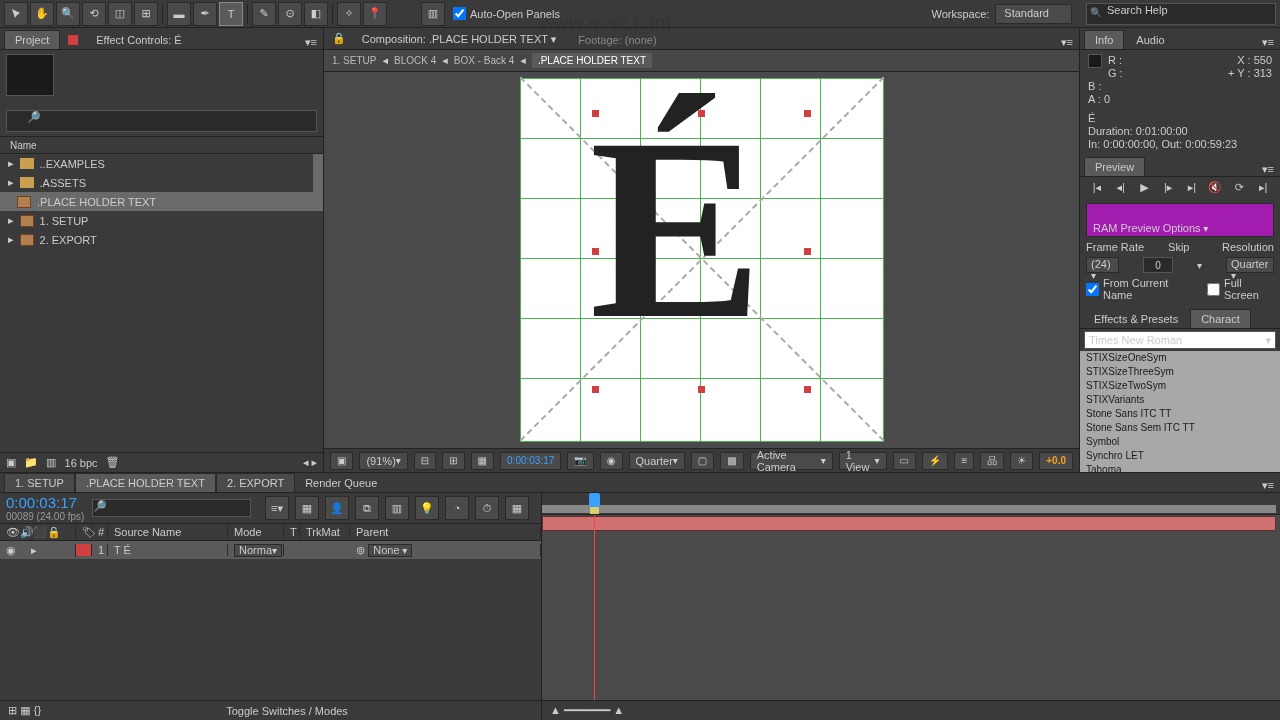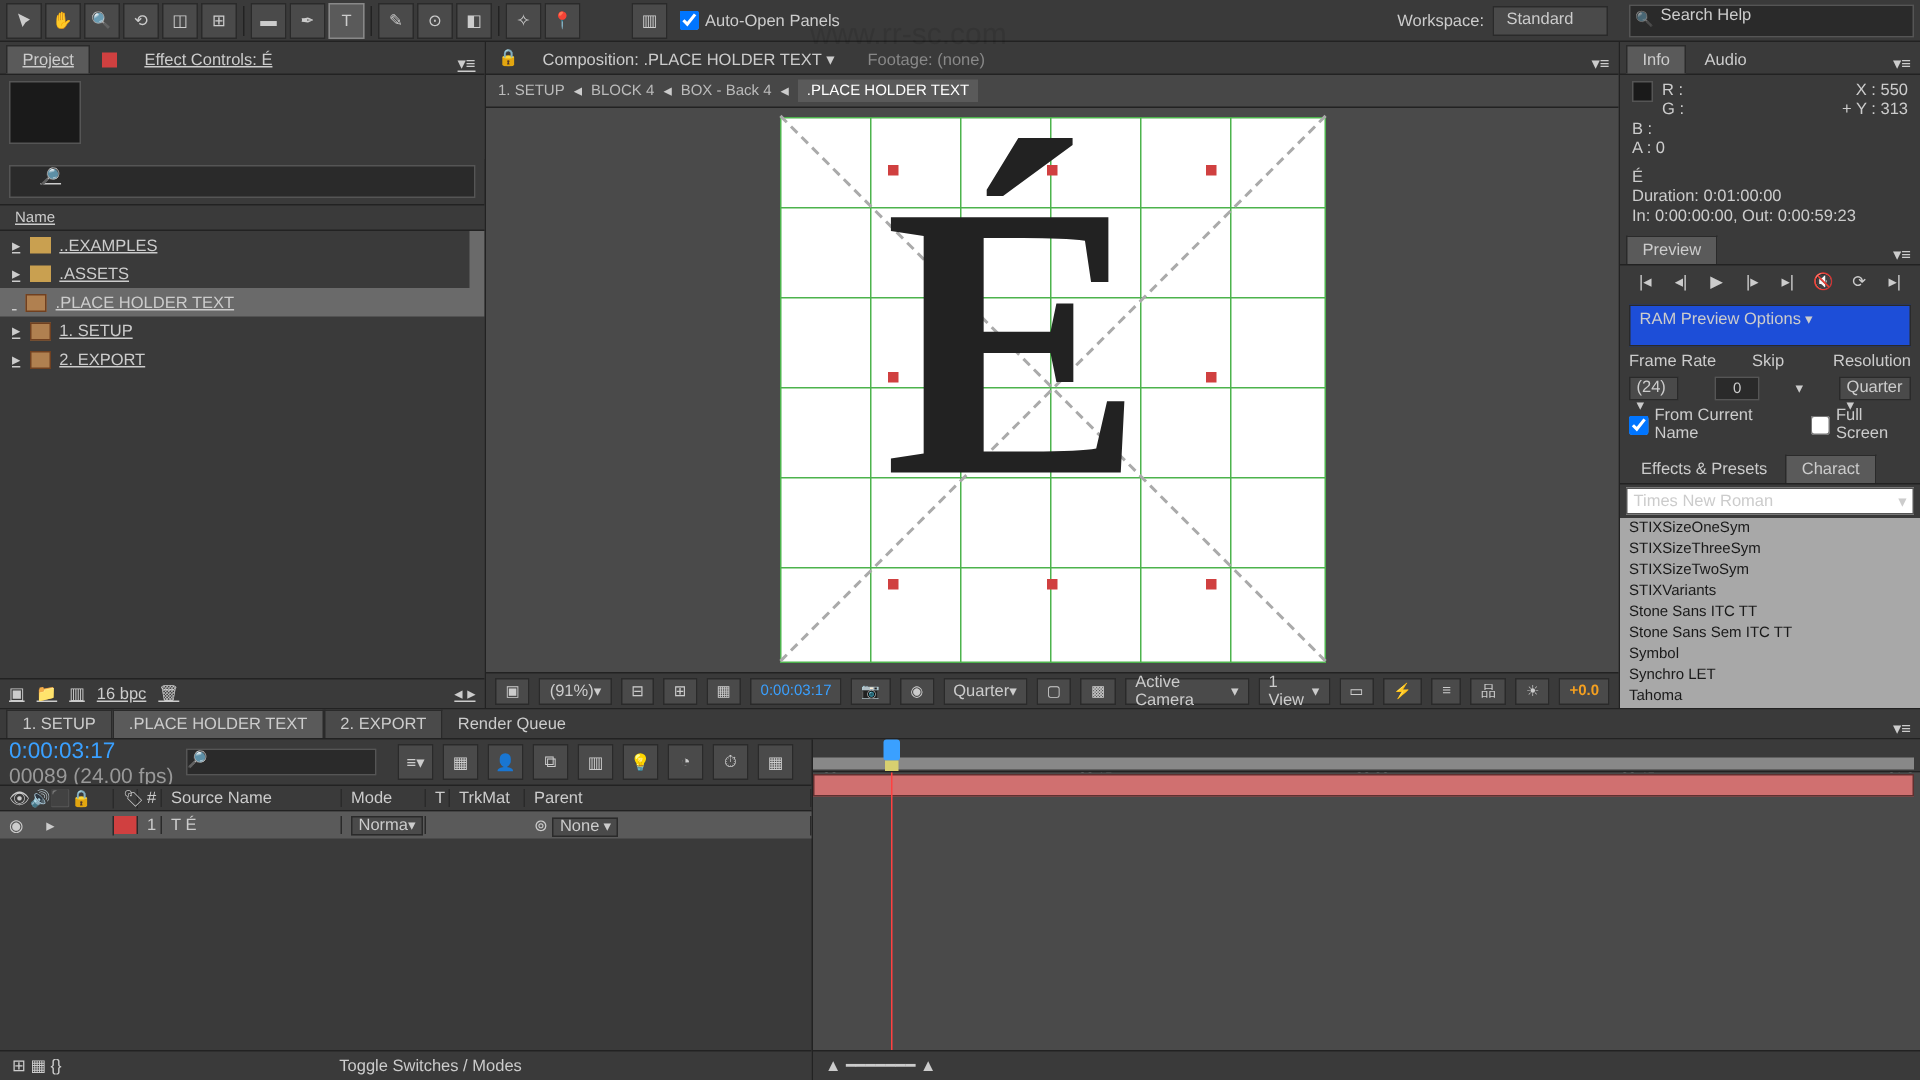--- a/index.html
+++ b/index.html
@@ -6,21 +6,21 @@
 body { background:#3a3a3a; width:1280px; height:720px; overflow:hidden; position:relative; }
 .toolbar { height:28px; background:#3a3a3a; border-bottom:1px solid #222; display:flex; align-items:center; padding:0 4px; gap:2px; }
 .tool-btn { width:24px; height:24px; background:#4a4a4a; border:1px solid #2a2a2a; display:flex; align-items:center; justify-content:center; cursor:pointer; }
 .tool-btn.active { background:#5a5a5a; border-color:#888; }
 .workspace-sel { margin-left:auto; display:flex; align-items:center; gap:6px; }
 .ws-drop { background:#4a4a4a; border:1px solid #2a2a2a; padding:2px 22px 2px 8px; height:20px; }
 .search-help { width:190px; height:22px; background:#2a2a2a; border:1px solid #555; padding:0 4px 0 20px; margin-left:8px; position:relative; }
 .search-help::before { content:"🔍"; position:absolute; left:3px; top:3px; font-size:10px; opacity:.6; }
 
 .main { display:flex; height:444px; }
-.left-pane { width:324px; border-right:1px solid #222; display:flex; flex-direction:column;text-decoration:underline; }
+.left-pane { width:324px; border-right:1px solid #222; display:flex; flex-direction:column; }
 .center-pane { flex:1; border-right:1px solid #222; display:flex; flex-direction:column; }
 .right-pane { width:200px; display:flex; flex-direction:column; }
 
 .panel-tabs { height:22px; background:#3a3a3a; display:flex; align-items:flex-end; border-bottom:1px solid #222; padding-left:4px; gap:2px; }
 .ptab { padding:3px 10px; background:#4a4a4a; border:1px solid #2a2a2a; border-bottom:none; cursor:pointer; font-size:11px; }
 .ptab.active { background:#5a5a5a; }
 .panel-menu { margin-left:auto; padding:0 6px; cursor:pointer; }
 
 .proj-head { padding:4px 6px; display:flex; gap:6px; background:#3a3a3a; height:56px; }
 .thumb { width:48px; height:42px; background:#1a1a1a; border:1px solid #555; }
@@ -44,38 +44,38 @@
 .glyph { position:absolute; left:70px; top:20px; font-size:260px; font-family:'Times New Roman',serif; color:#222; font-weight:bold; line-height:1; }
 .viewer-foot { height:24px; background:#3a3a3a; border-top:1px solid #222; display:flex; align-items:center; padding:0 6px; gap:6px; }
 .vf-btn { height:18px; padding:0 6px; background:#4a4a4a; border:1px solid #2a2a2a; display:flex; align-items:center; font-size:10px; cursor:pointer; }
 .vf-val { color:#f5a020;font-weight:bold; }
 
 .info-body { padding:4px 8px; font-size:10px; line-height:13px; }
 .info-body .row { display:flex; justify-content:space-between; }
 .swatch { width:14px; height:14px; background:#1a1a1a; border:1px solid #555; float:left; margin-right:6px; }
 .prev-ctrl { display:flex; gap:6px; padding:4px 8px; justify-content:center; }
 .pc-btn { width:18px; height:16px; cursor:pointer; text-align:center; }
-.ram-opt { margin:2px 6px; background:#1d4ed8; border:1px solid #2a2a2a; height:28px; padding:1px 6px; line-height:16px; font-size:10px; }
+.ram-opt { margin:2px 6px; background:#a21caf; border:1px solid #2a2a2a; height:18px; padding:16px 6px; line-height:16px; font-size:10px; }
 .ram-row { display:flex; gap:24px; padding:2px 6px; font-size:10px; align-items:center; }
 .ram-row input[type=text] { width:30px; height:16px; background:#2a2a2a; border:1px solid #555; color:#ccc; font-size:10px; text-align:center; }
 .ram-sel { background:#4a4a4a; border:1px solid #2a2a2a; height:16px; padding:0 4px; font-size:10px; }
 .chk { display:flex; align-items:center; gap:4px; padding:2px 6px; font-size:10px; }
 
 .font-sel { margin:2px 4px; height:18px; background:#fff; border:1px solid #555; color:#000; padding:0 4px; font-size:10px; display:flex; align-items:center; }
 .font-list { flex:1; background:#a8a8a8; overflow-y:auto; }
 .font-row { height:14px; padding:0 6px; font-size:10px; color:#1a1a1a; line-height:14px; cursor:pointer; }
 
 .bottom { height:248px; display:flex; flex-direction:column; border-top:1px solid #222; }
 .tl-tabs { height:20px; background:#3a3a3a; display:flex; align-items:flex-end; padding-left:4px; border-bottom:1px solid #222; }
 .tl-body { flex:1; display:flex; }
 .tl-left { width:542px; border-right:1px solid #222; display:flex; flex-direction:column; }
 .tl-right { flex:1; display:flex; flex-direction:column; position:relative; }
 .tl-time-row { height:30px; display:flex; align-items:center; padding:0 6px; gap:8px; }
 .timecode { color:#3aa0ff; font-size:15px; }
-.frames { color:#999; font-size:14px; }
+.frames { color:#999; font-size:10px; }
 .tl-search { flex:1; height:18px; background:#2a2a2a; border:1px solid #555; }
 .tl-tool-row { display:flex; gap:6px; padding:0 6px; }
 .tl-cols { height:18px; background:#3a3a3a; border-top:1px solid #222; border-bottom:1px solid #222; display:flex; align-items:center; font-size:10px; }
 .tl-col { padding:0 6px; border-right:1px solid #2a2a2a; }
 .tl-layer { height:18px; display:flex; align-items:center; font-size:10px; background:#5a5a5a; }
 .ruler { height:22px; background:#3a3a3a; border-bottom:1px solid #222; position:relative; }
 .ruler-lbl { position:absolute; top:20px; font-size:9px; color:#aaa; }
 .work-area { position:absolute; top:12px; left:0; right:4px; height:8px; background:#888; }
 .cti { position:absolute; top:0; bottom:0; width:1px; background:#ff4040; }
 .cti-head { position:absolute; top:0; width:11px; height:14px; background:#3aa0ff; border-radius:2px; margin-left:-5px; }

